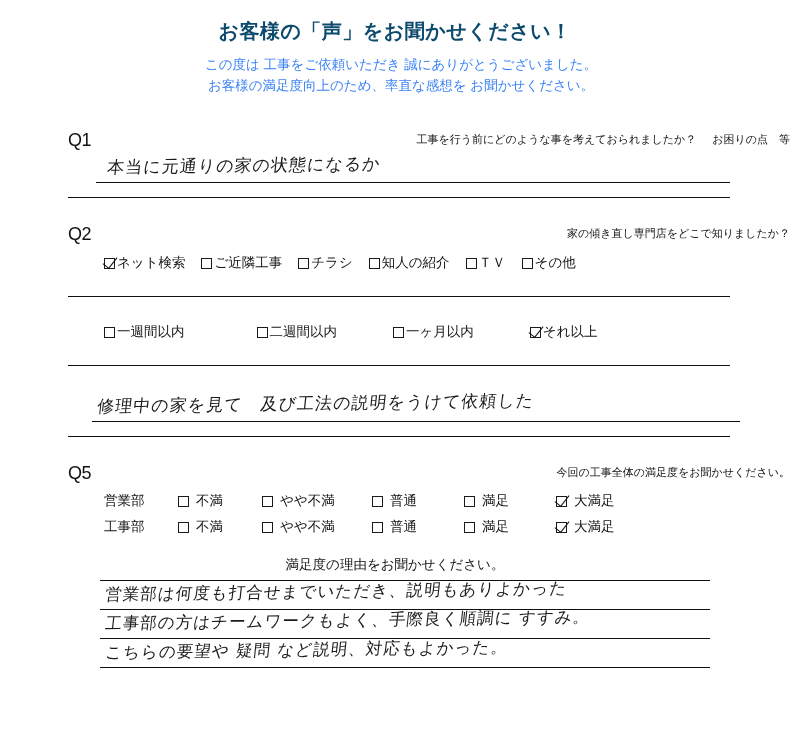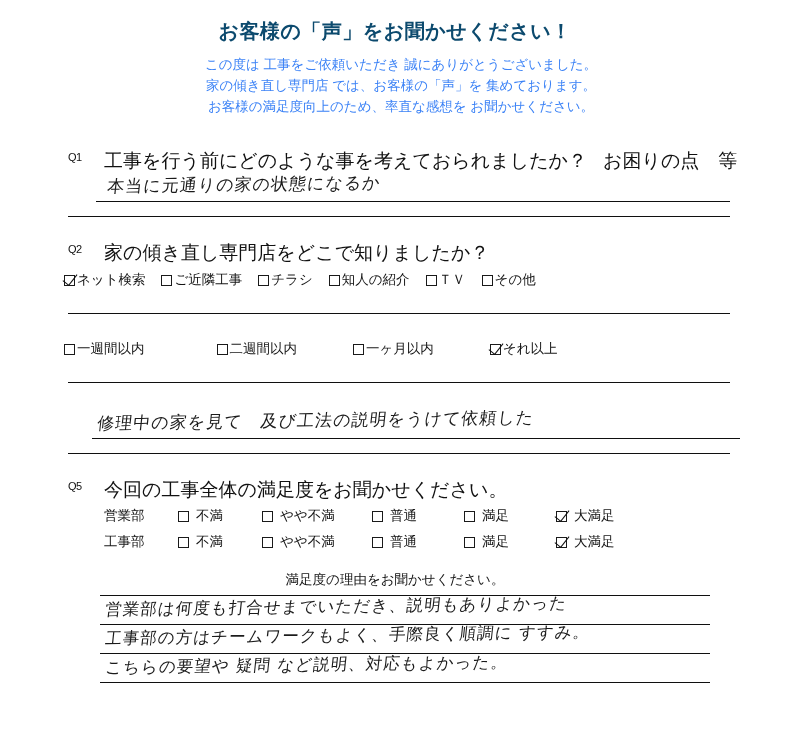--- a/index.html
+++ b/index.html
@@ -49,33 +49,34 @@
   .qrow {
     display: flex;
     align-items: flex-start;
     padding-left: 68px;
     font-size: 13.5px;
     color: #111;
   }
   .qnum {
     width: 36px;
     flex: none;
-    font-size: 11px;
+    font-size: 18px;
     letter-spacing: -0.5px;
   }
   .qtext {
     flex: 1;
-    font-size: 19px;
+    font-size: 11px;
     line-height: 19px;
+    text-align: right;
   }
   .qtext .spacer { display: inline-block; width: 16px; }
 
   
   .opts {
-    padding-left: 64px;
+    padding-left: 104px;
     margin-top: 9px;
     display: flex;
     align-items: center;
     font-size: 13.5px;
   }
   .opt {
     display: inline-flex;
     align-items: center;
     white-space: nowrap;
   }
@@ -180,21 +181,20 @@
 </style>
 </head>
 <body>
 
 <div class="page">
 
   <div class="title">お客様の「声」をお聞かせください！</div>
 
   <div class="intro">
     <div>この度は 工事をご依頼いただき 誠にありがとうございました。</div>
-    <div>家の傾き直し専門店 では、お客様の「声」を 集めております。</div>
     <div>お客様の満足度向上のため、率直な感想を お聞かせください。</div>
   </div>
 
   <div class="qblock" style="margin-top:34px;">
     <div class="qrow">
       <span class="qnum">Q1</span>
       <span class="qtext"><span>工事を行う前にどのような事を考えておられましたか？</span><span class="spacer"></span><span>お困りの点　等</span></span>
     </div>
     <div class="answer-line">
       <span class="hand">本当に元通りの家の状態になるか</span>

